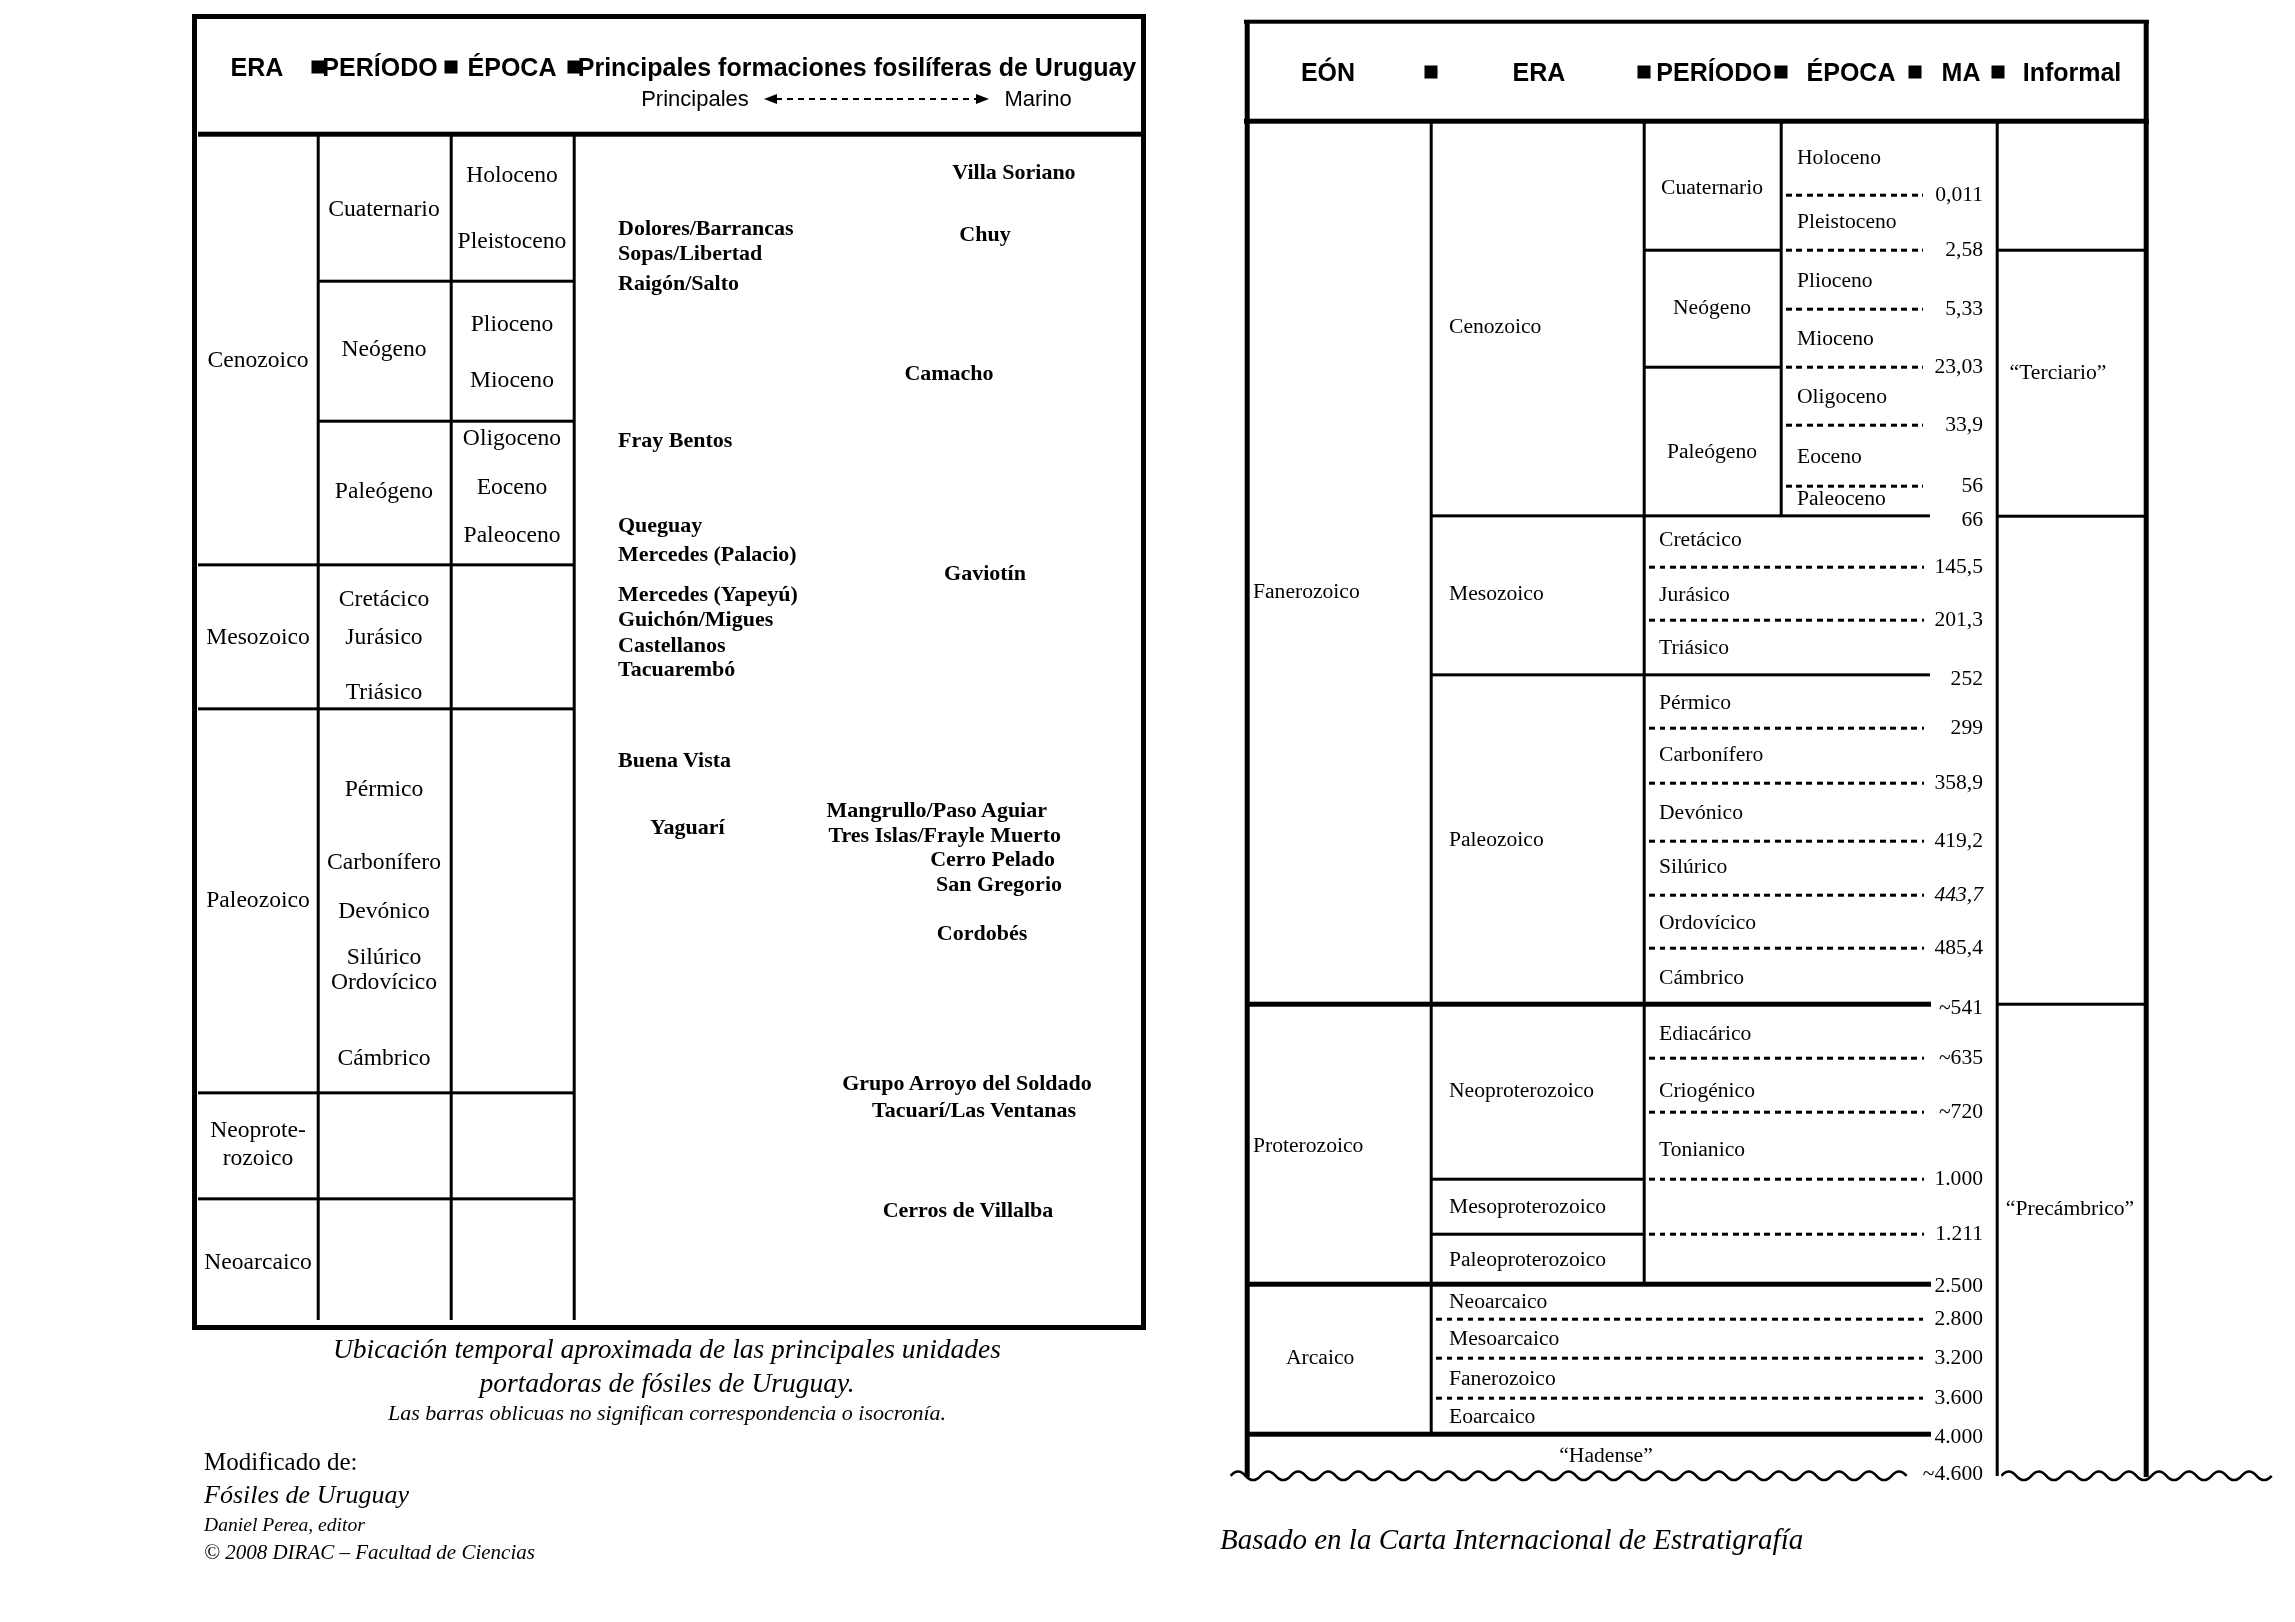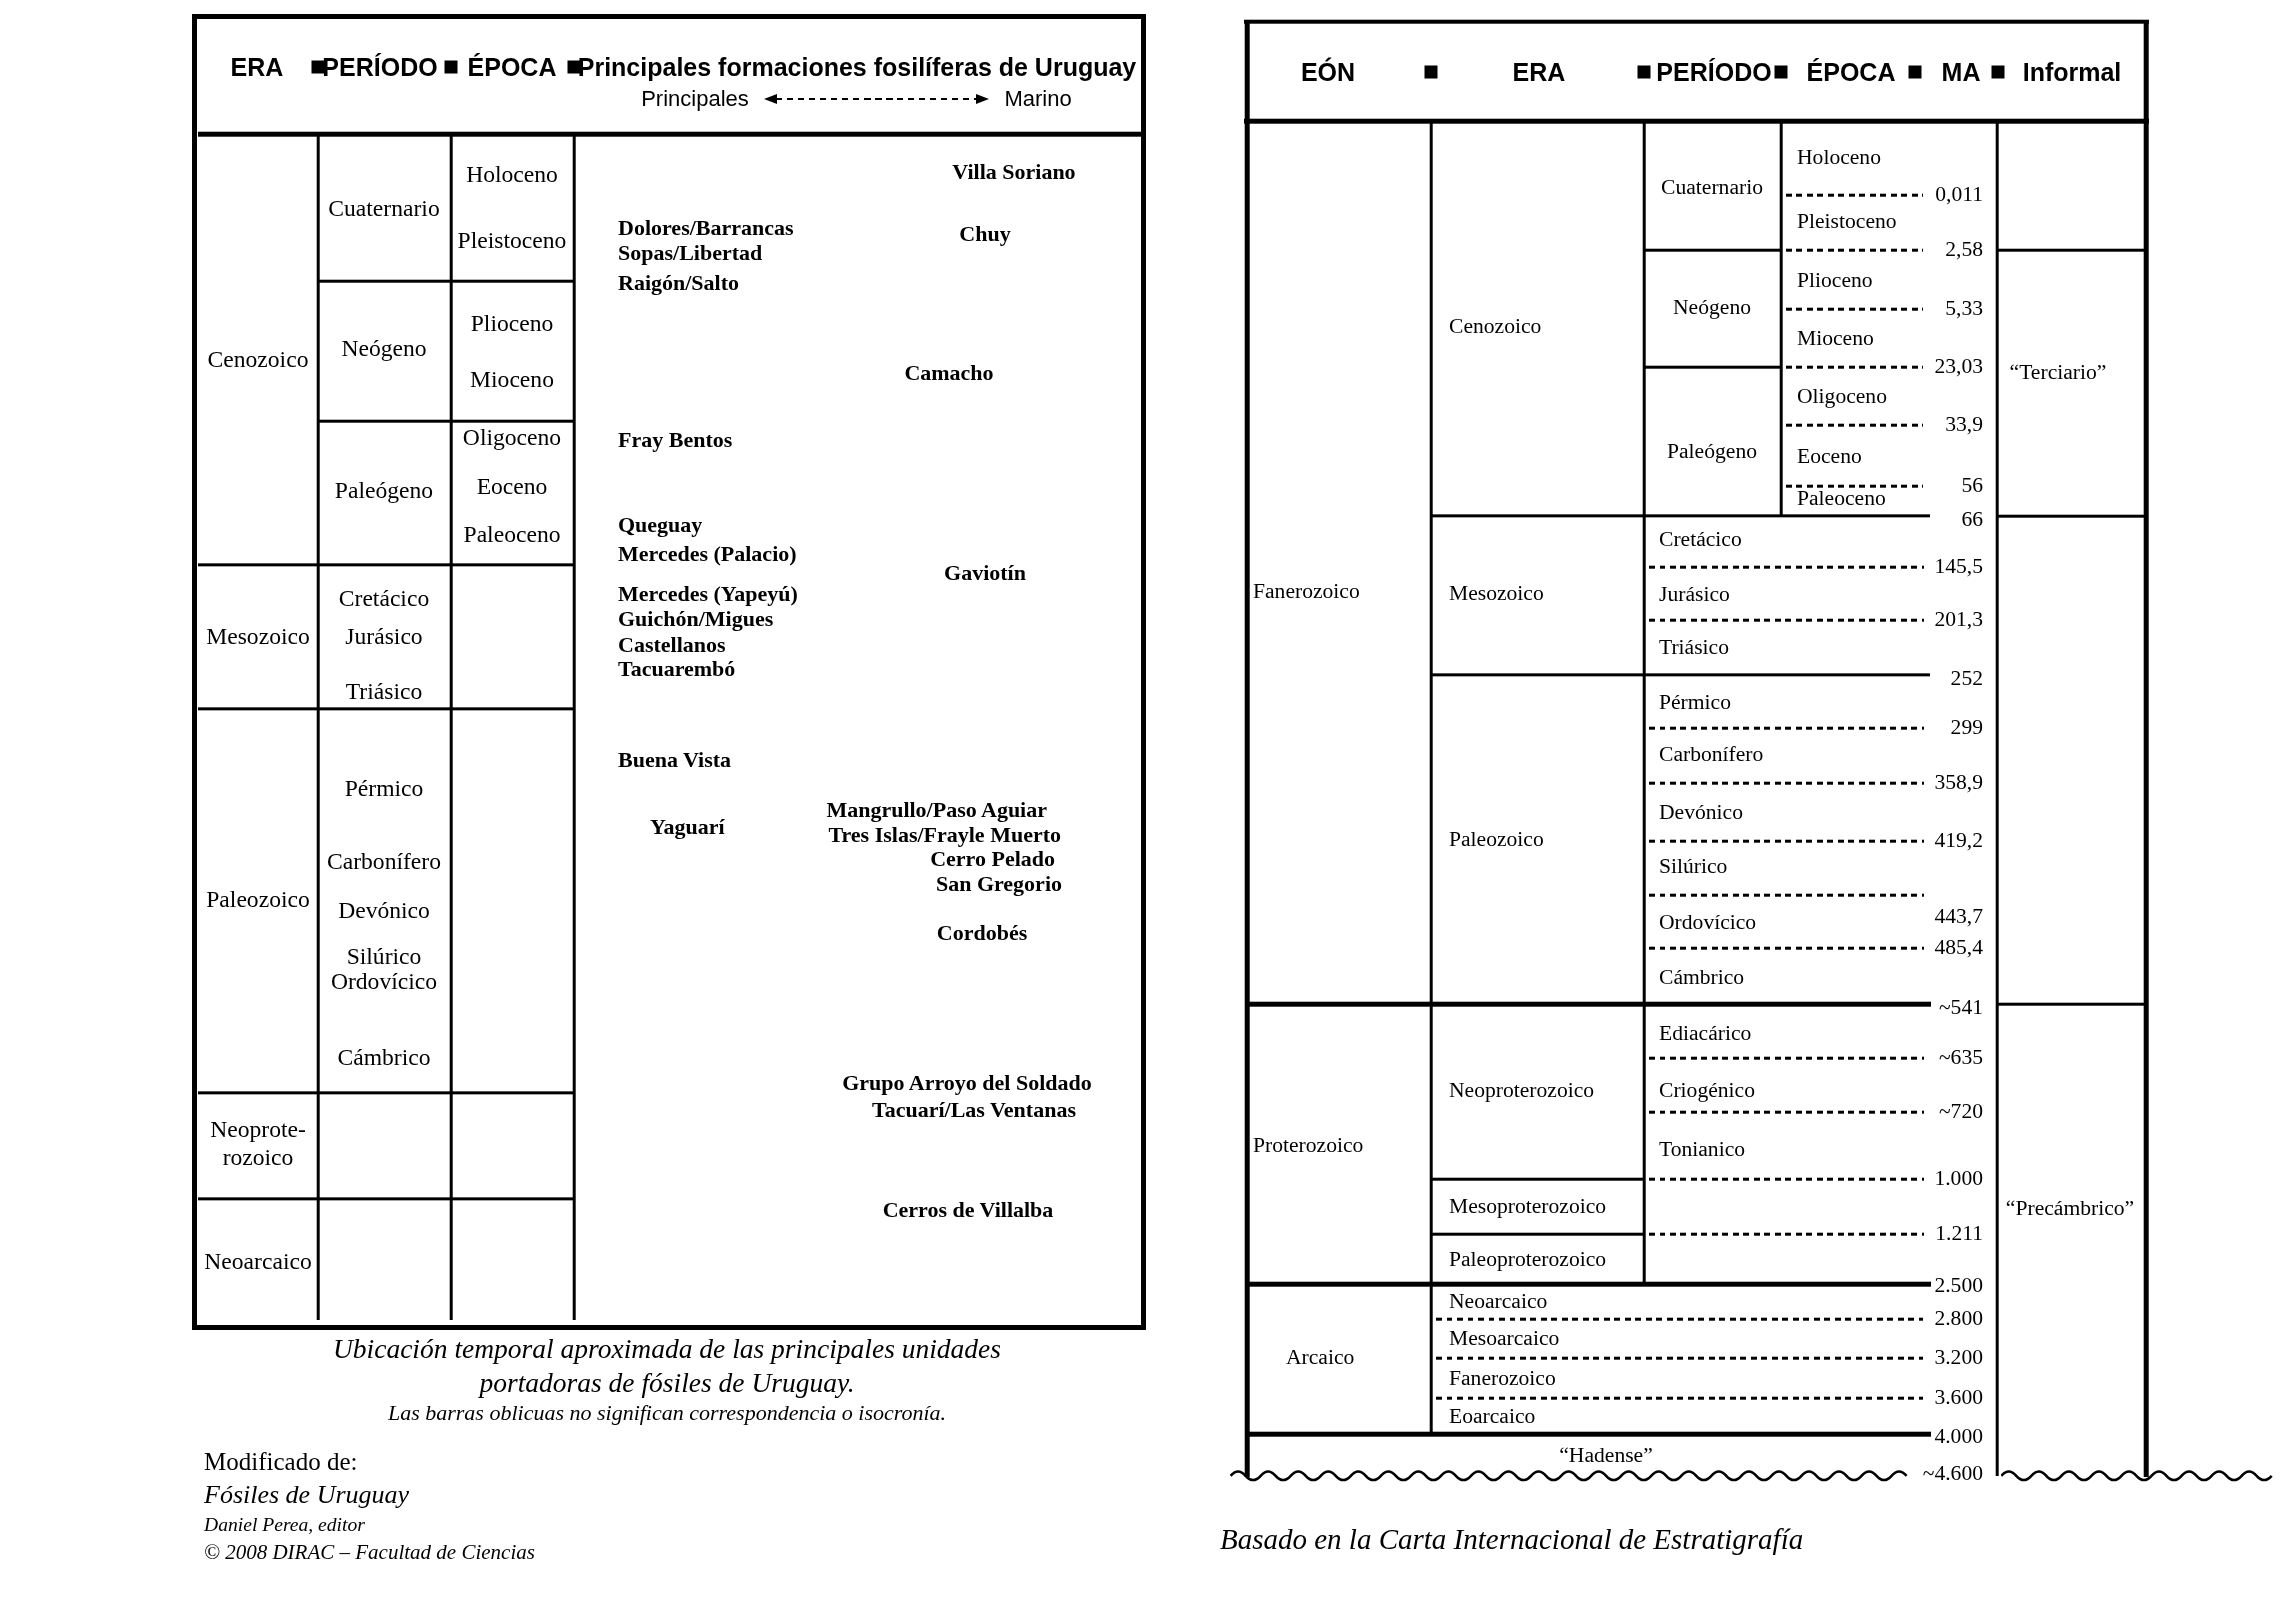--- a/index.html
+++ b/index.html
@@ -242,21 +242,21 @@
   <div class="lb fsr r" style="left:1983px;top:367px;">23,03</div>
   <div class="lb fsr r" style="left:1983px;top:425px;">33,9</div>
   <div class="lb fsr r" style="left:1983px;top:486px;">56</div>
   <div class="lb fsr r" style="left:1983px;top:520px;">66</div>
   <div class="lb fsr r" style="left:1983px;top:567px;">145,5</div>
   <div class="lb fsr r" style="left:1983px;top:620px;">201,3</div>
   <div class="lb fsr r" style="left:1983px;top:679px;">252</div>
   <div class="lb fsr r" style="left:1983px;top:728px;">299</div>
   <div class="lb fsr r" style="left:1983px;top:783px;">358,9</div>
   <div class="lb fsr r" style="left:1983px;top:841px;">419,2</div>
-  <div class="lb fsr r" style="left:1983px;top:917px;">443,7</div>
+  <div class="lb fsr r" style="left:1983px;top:895px;font-style:italic;">443,7</div>
   <div class="lb fsr r" style="left:1983px;top:948px;">485,4</div>
   <div class="lb fsr r" style="left:1983px;top:1008px;">~541</div>
   <div class="lb fsr r" style="left:1983px;top:1058px;">~635</div>
   <div class="lb fsr r" style="left:1983px;top:1112px;">~720</div>
   <div class="lb fsr r" style="left:1983px;top:1179px;">1.000</div>
   <div class="lb fsr r" style="left:1983px;top:1234px;">1.211</div>
   <div class="lb fsr r" style="left:1983px;top:1286px;">2.500</div>
   <div class="lb fsr r" style="left:1983px;top:1319px;">2.800</div>
   <div class="lb fsr r" style="left:1983px;top:1358px;">3.200</div>
   <div class="lb fsr r" style="left:1983px;top:1398px;">3.600</div>

